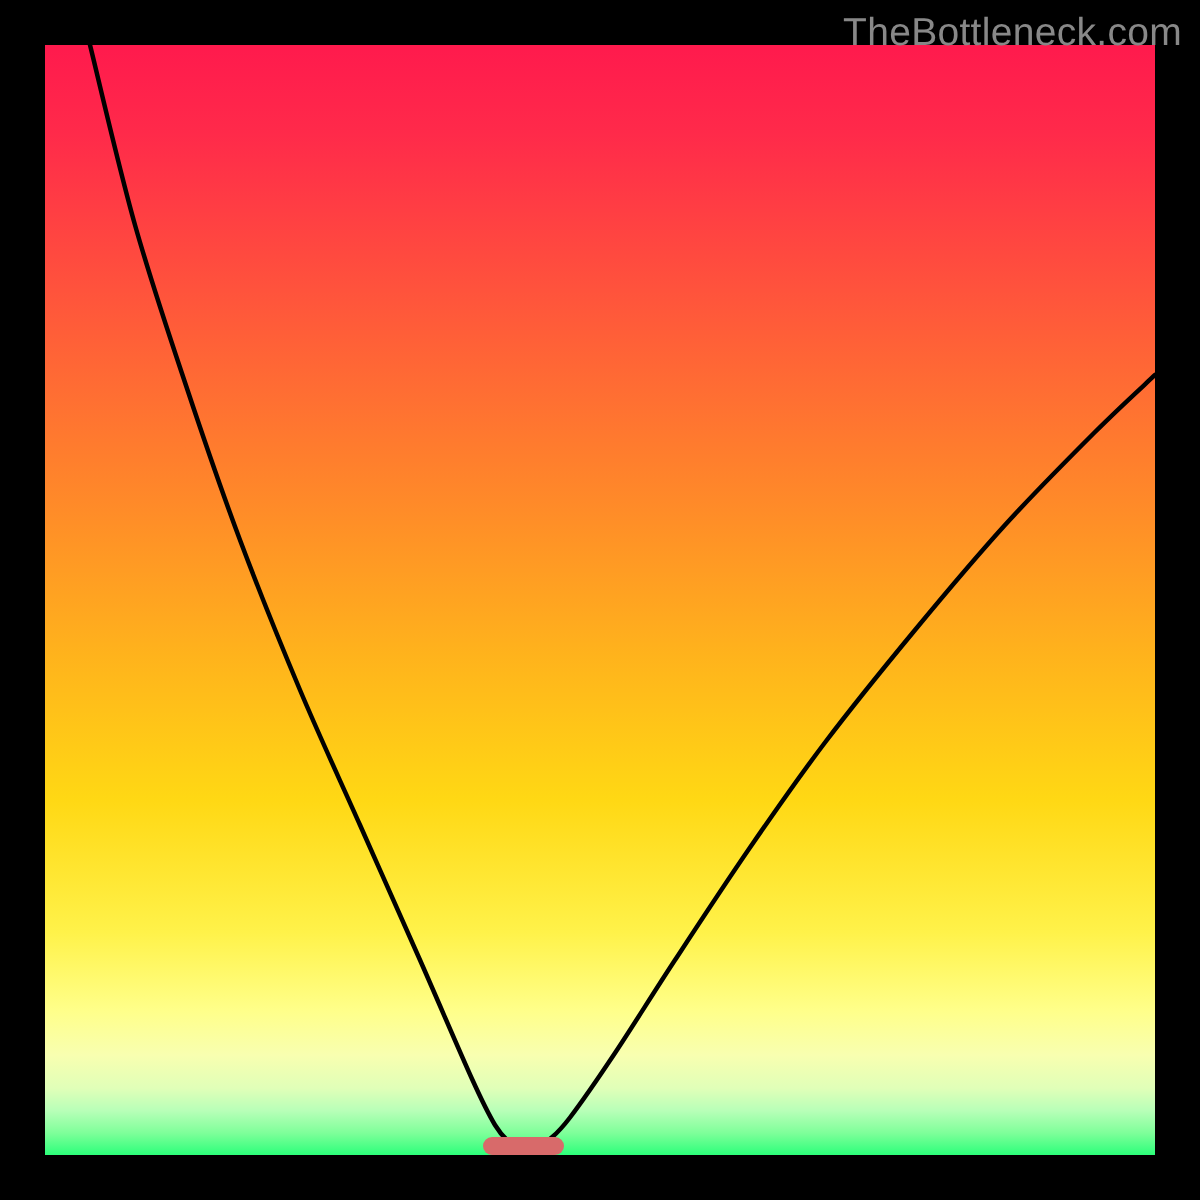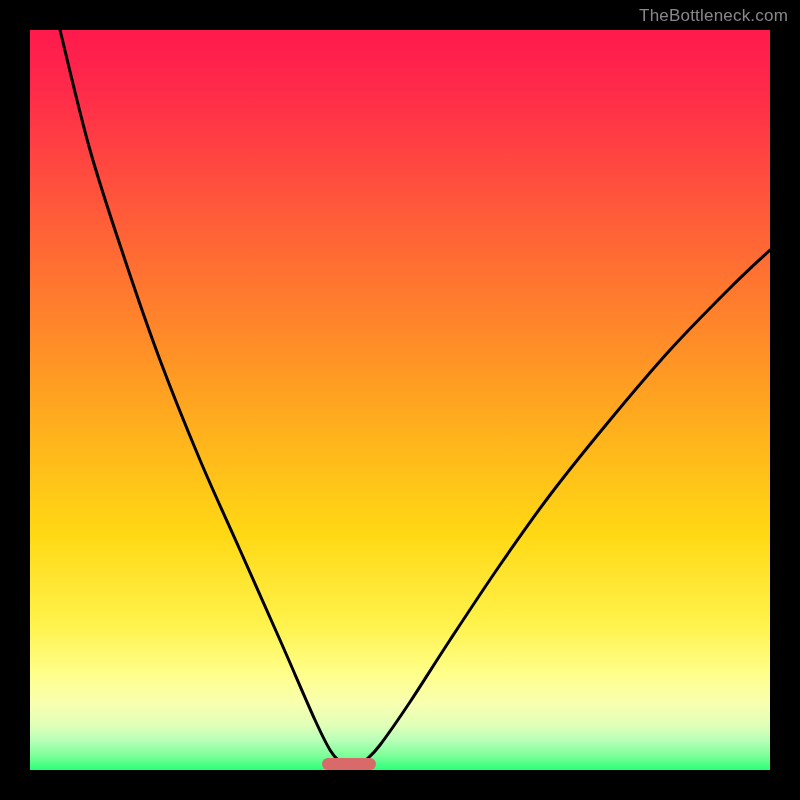--- a/index.html
+++ b/index.html
@@ -50,21 +50,21 @@
     height: 12px;
     border-radius: 6px;
     background: #d86a6a;
     bottom: 0;
   }
   .watermark {
     position: absolute;
     top: 6px;
     right: 12px;
     color: #888;
-    font-size: 17px;
+    font-size: 26px;
     font-weight: 500;
     letter-spacing: 0.2px;
   }
 </style>
 </head>
 <body>
 
 <div class="frame">
   <div class="gradient"></div>
   <svg class="curve-svg" viewBox="0 0 740 740" preserveAspectRatio="none">

